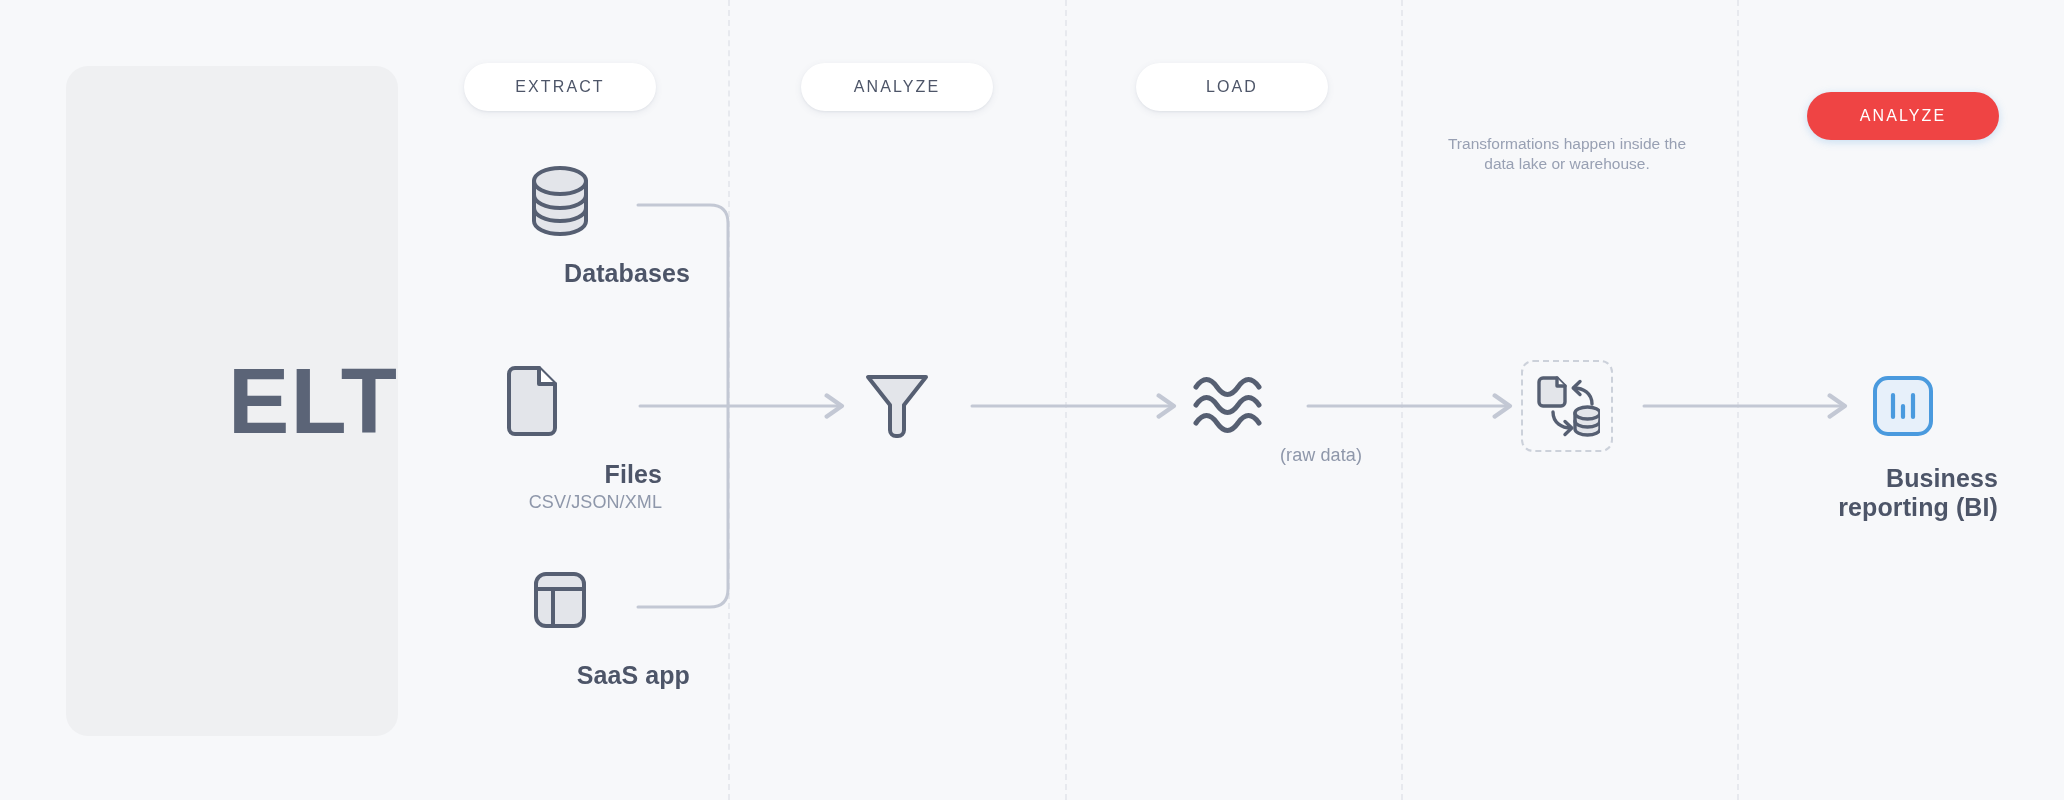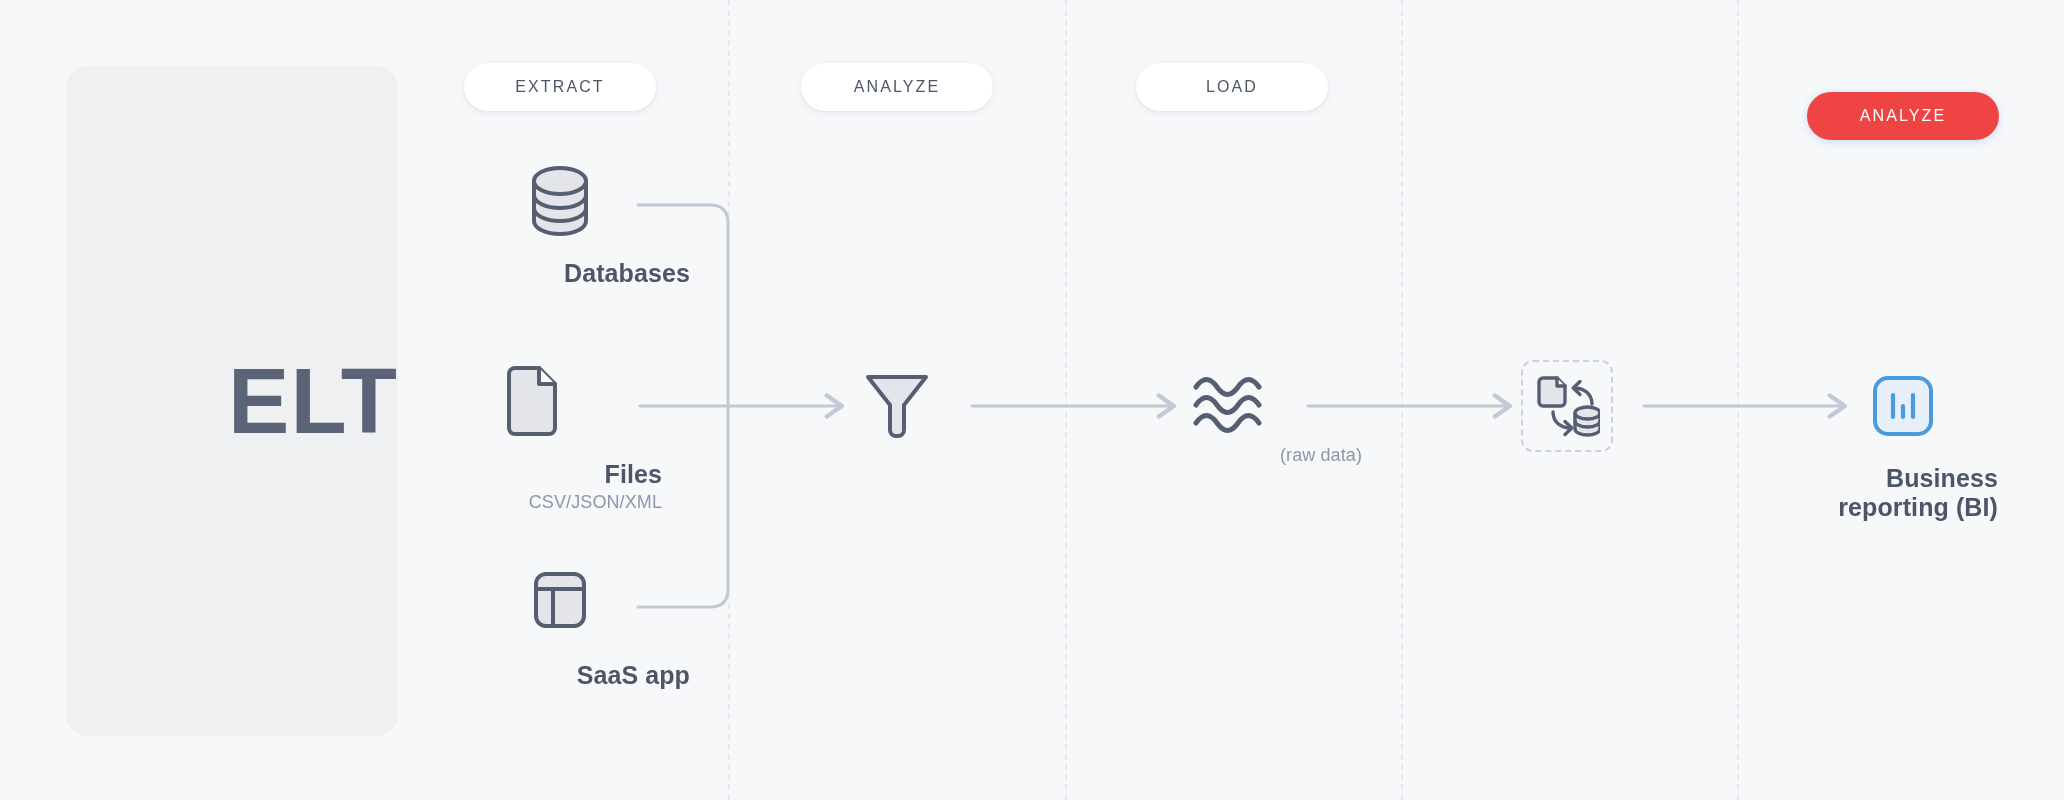--- a/index.html
+++ b/index.html
@@ -165,20 +165,21 @@
 
   <div class="pill" style="left:1232px; width:192px">
     <span class="pill-label">LOAD</span>
   </div>
 
 
   <div class="pill accent" style="left:1903px; width:192px">
     <span class="pill-label">ANALYZE</span>
   </div>
 
+  <div class="stage-caption" style="left:1567px; top:134px">Transformations happen inside the data lake or warehouse.</div>
 
   <svg id="connectors" viewBox="0 0 2064 800" width="2064" height="800">
     <defs>
       <marker id="arrowhead" markerWidth="9" markerHeight="9" refX="5.4" refY="4.5" orient="auto" markerUnits="strokeWidth">
         <path d="M1,1 L6,4.5 L1,8" fill="none" stroke="#c3c8d4" stroke-width="1.5" stroke-linecap="round" stroke-linejoin="round"></path>
       </marker>
     </defs>
 
     <g stroke="#c3c8d4" stroke-width="3" fill="none" stroke-linecap="round">
 

